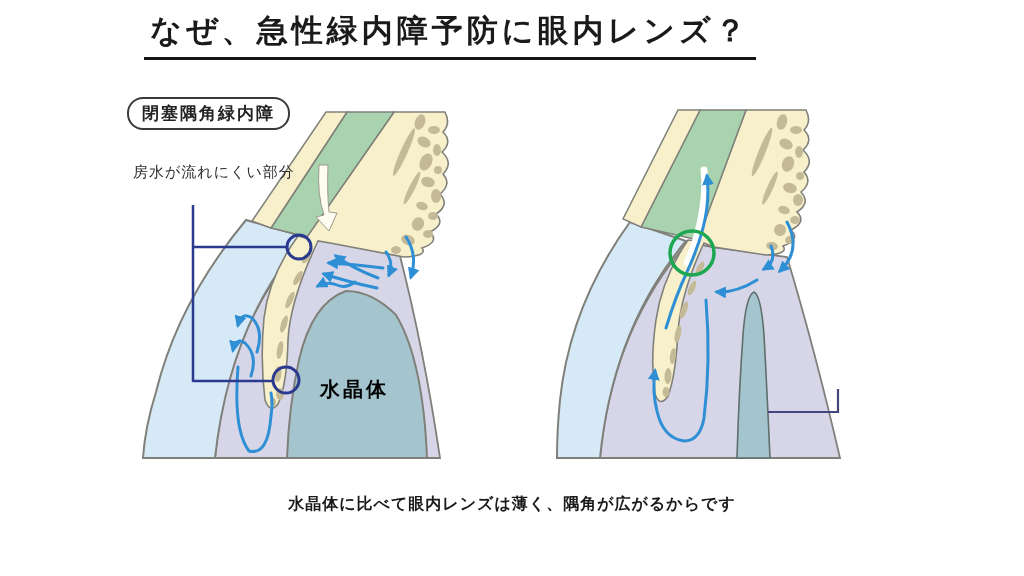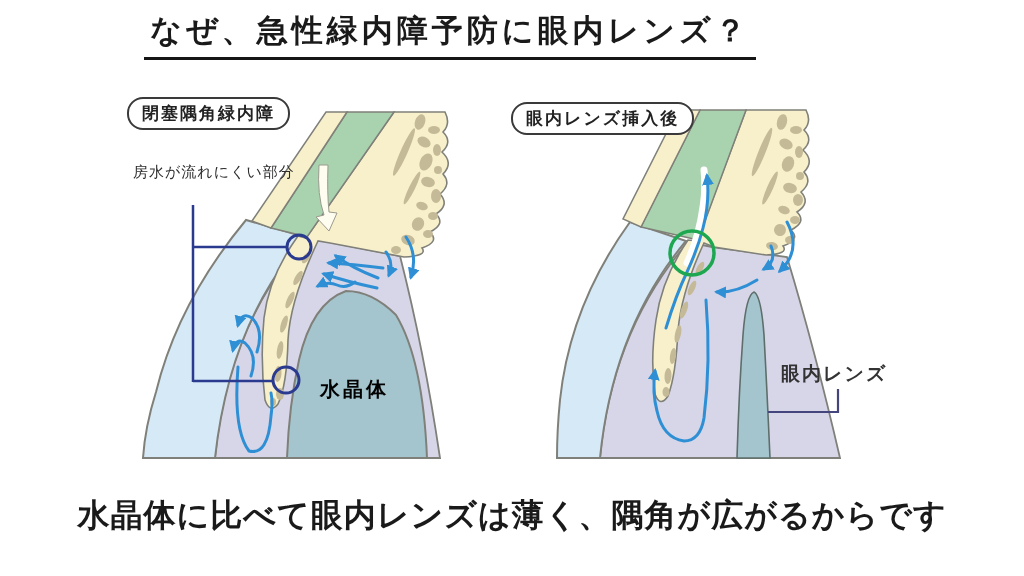--- a/index.html
+++ b/index.html
@@ -18,21 +18,21 @@
   .diagram-svg{position:absolute;left:0;top:0;width:1024px;height:576px;}
   .tag-box{position:absolute;background:#fff;border:2.5px solid #3a3a3a;border-radius:16px;
     padding:3px 13px;font-size:17px;font-weight:600;color:#222;letter-spacing:2px;white-space:nowrap;}
   .annotation{position:absolute;left:133px;top:163px;font-size:15px;color:#2c2c2c;
     font-weight:500;letter-spacing:1px;white-space:nowrap;}
   .lens-label{position:absolute;left:320px;top:376px;font-size:20px;font-weight:bold;
     color:#000000;letter-spacing:3px;white-space:nowrap;}
   .iol-label{position:absolute;left:781px;top:361px;font-size:19px;font-weight:bold;
     color:#333;letter-spacing:2px;white-space:nowrap;}
   .caption{position:absolute;left:0;top:494px;width:1024px;text-align:center;
-    font-size:32px;font-weight:bold;color:var(--text-black);letter-spacing:1px;white-space:nowrap;}
+    font-size:16px;font-weight:bold;color:var(--text-black);letter-spacing:1px;white-space:nowrap;}
 </style>
 </head>
 <body>
 
 <div class="stage">
 
   <div class="title-wrap">
     <span>なぜ、急性緑内障予防に眼内レンズ？</span>
   </div>
 
@@ -146,19 +146,15 @@
       <path d="M838,389 L838,412 L768,412" style="fill:none;stroke:var(--label-line-indigo);stroke-width:2.2"></path>
     </g>
   </svg>
 
   <div class="tag-box" style="left:127px;top:97px;">
     <span>閉塞隅角緑内障</span>
   </div>
   <div class="annotation">房水が流れにくい部分</div>
   <div class="lens-label">水晶体</div>
 
-  <div class="tag-box" style="left:511px;top:102px;">
-    <span>眼内レンズ挿入後</span>
-  </div>
-  <div class="iol-label">眼内レンズ</div>
 
   <div class="caption">水晶体に比べて眼内レンズは薄く、隅角が広がるからです</div>
 </div>
 
 </body></html>

